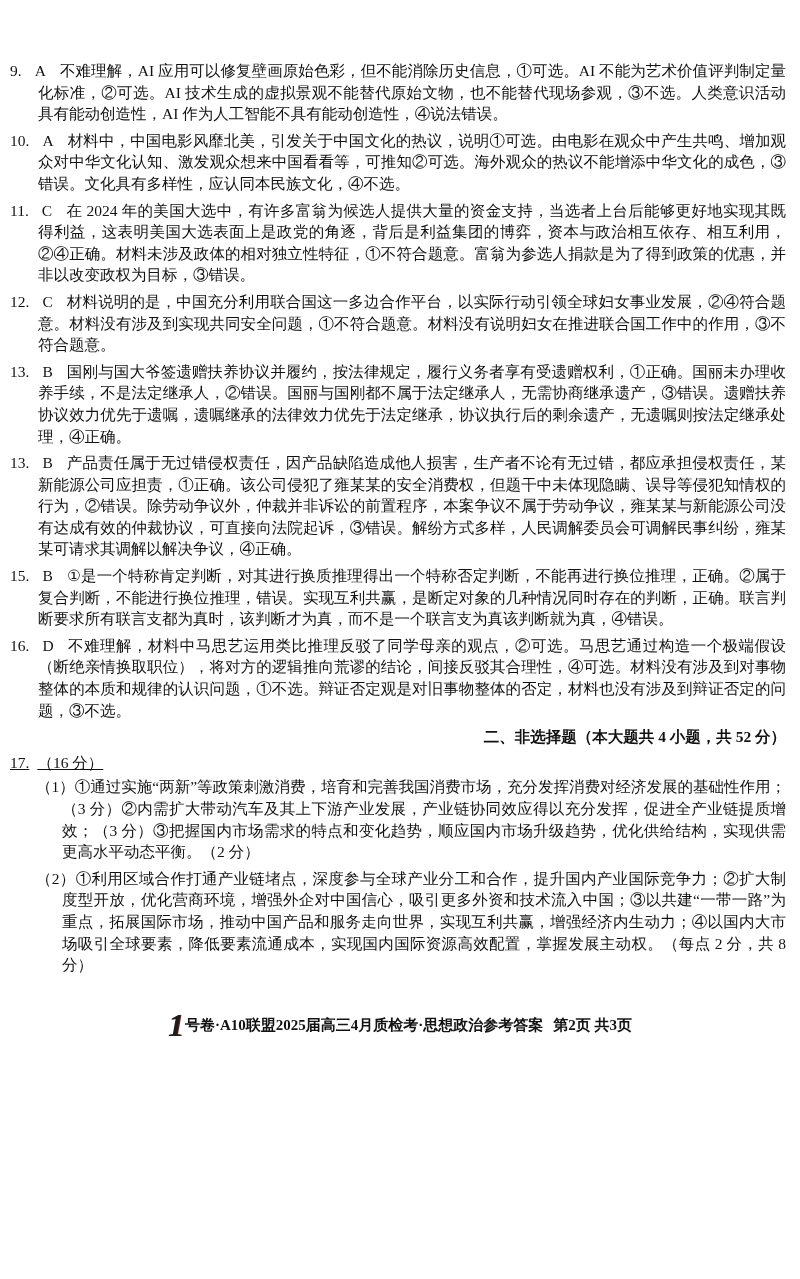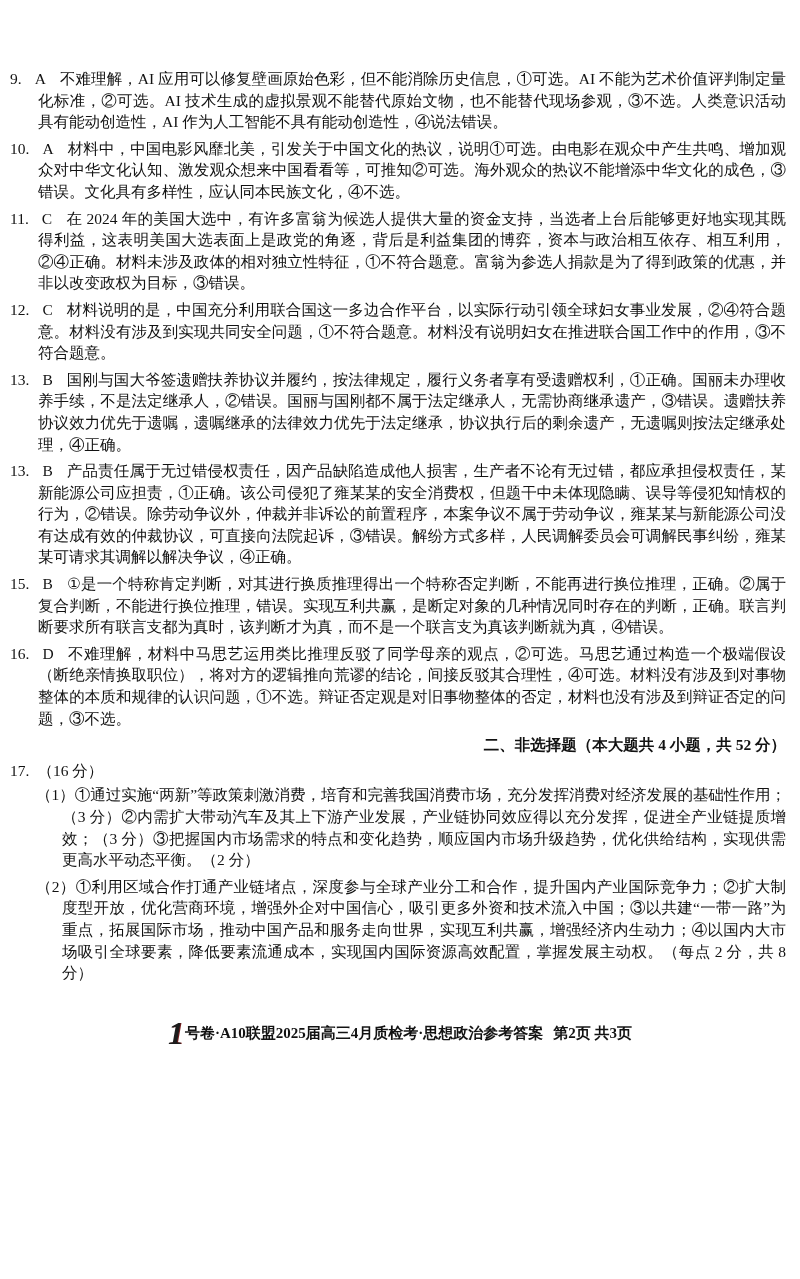--- a/index.html
+++ b/index.html
@@ -4,21 +4,21 @@
 <style>
   html, body {
     margin: 0;
     padding: 0;
     background: #ffffff;
   }
   .page {
     position: relative;
     width: 800px;
     height: 1041px;
-    margin: 12px auto;
+    margin: 4px auto;
     background: #ffffff;
     box-sizing: border-box;
     padding: 56px 14px 0 10px;
     font-family: "Liberation Serif", "DejaVu Serif", serif;
     font-size: 15.5px;
     line-height: 21.6px;
     color: #121212;
   }
   .answers p.item {
     margin: 0 0 5px 0;
@@ -34,20 +34,21 @@
   }
   .section-heading {
     margin: 5px 0 4px 0;
     font-size: 15.5px;
     font-weight: bold;
     line-height: 21.6px;
     text-align: right;
   }
   .q-head {
     margin: 0 0 3px 0;
+    text-decoration: underline;
   }
   .q-head .q-num {
     margin-right: 8px;
   }
   .part {
     margin: 0 0 5px 26px;
     padding-left: 26px;
     text-indent: -26px;
     text-align: justify;
   }

